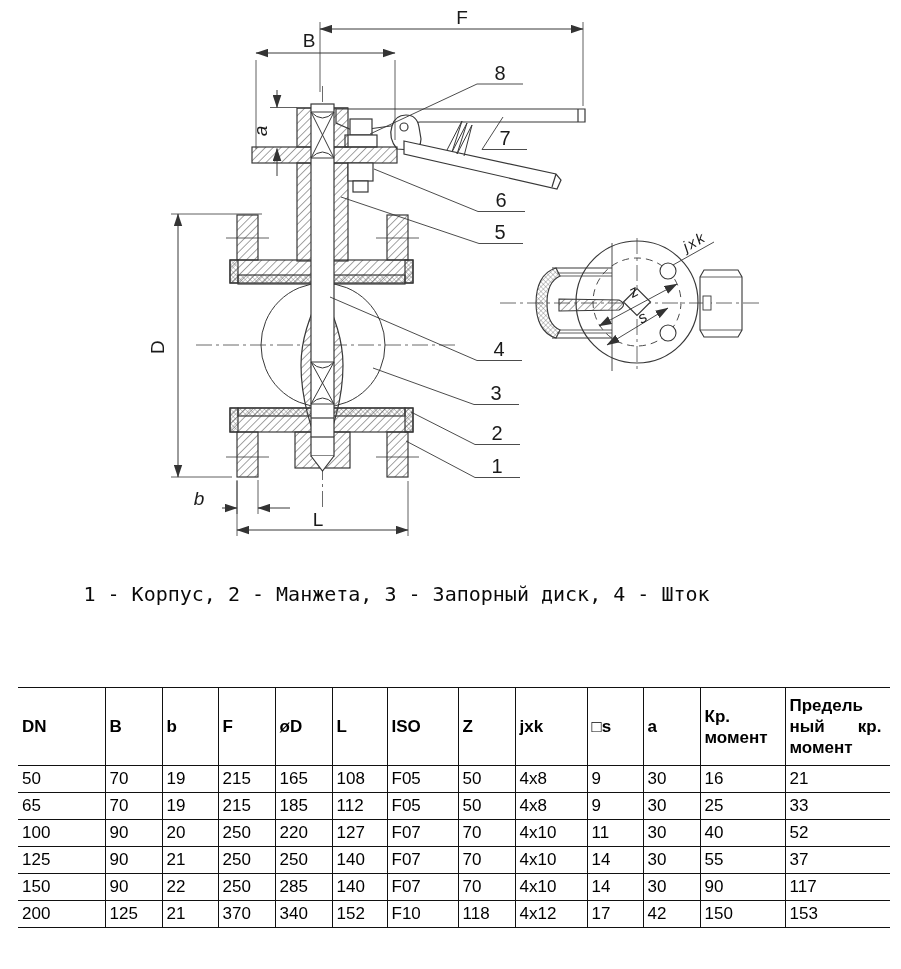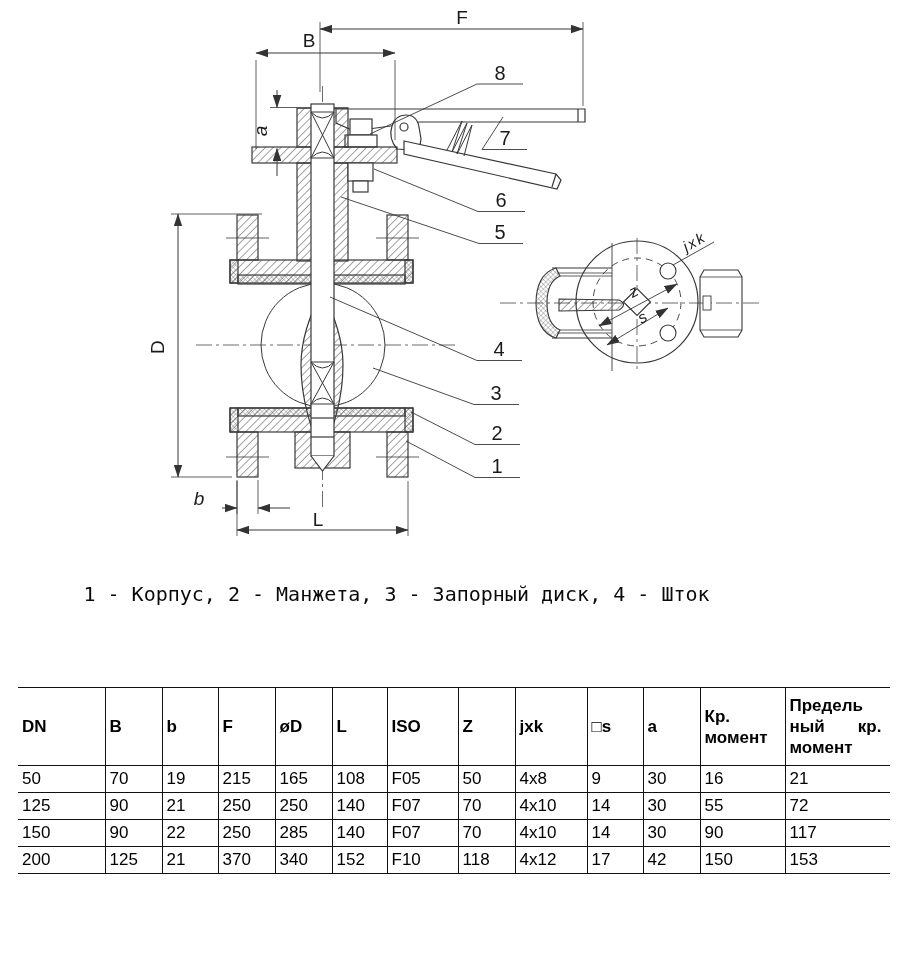--- a/index.html
+++ b/index.html
@@ -271,33 +271,63 @@
             <td>108</td>
             <td>F05</td>
             <td>50</td>
             <td>4x8</td>
             <td>9</td>
             <td>30</td>
             <td>16</td>
             <td>21</td>
           </tr>
           <tr>
+            <td>65</td>
+            <td>70</td>
+            <td>19</td>
+            <td>215</td>
+            <td>185</td>
+            <td>112</td>
+            <td>F05</td>
+            <td>50</td>
+            <td>4x8</td>
+            <td>9</td>
+            <td>30</td>
+            <td>25</td>
+            <td>33</td>
+          </tr>
+          <tr>
+            <td>100</td>
+            <td>90</td>
+            <td>20</td>
+            <td>250</td>
+            <td>220</td>
+            <td>127</td>
+            <td>F07</td>
+            <td>70</td>
+            <td>4x10</td>
+            <td>11</td>
+            <td>30</td>
+            <td>40</td>
+            <td>52</td>
+          </tr>
+          <tr>
             <td>125</td>
             <td>90</td>
             <td>21</td>
             <td>250</td>
             <td>250</td>
             <td>140</td>
             <td>F07</td>
             <td>70</td>
             <td>4x10</td>
             <td>14</td>
             <td>30</td>
             <td>55</td>
-            <td>72</td>
+            <td>37</td>
           </tr>
           <tr>
             <td>150</td>
             <td>90</td>
             <td>22</td>
             <td>250</td>
             <td>285</td>
             <td>140</td>
             <td>F07</td>
             <td>70</td>

